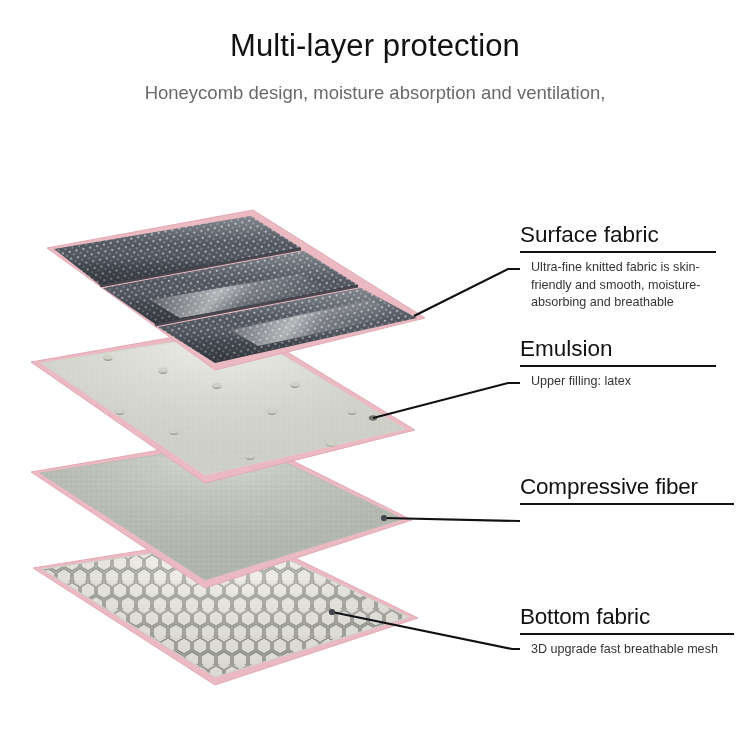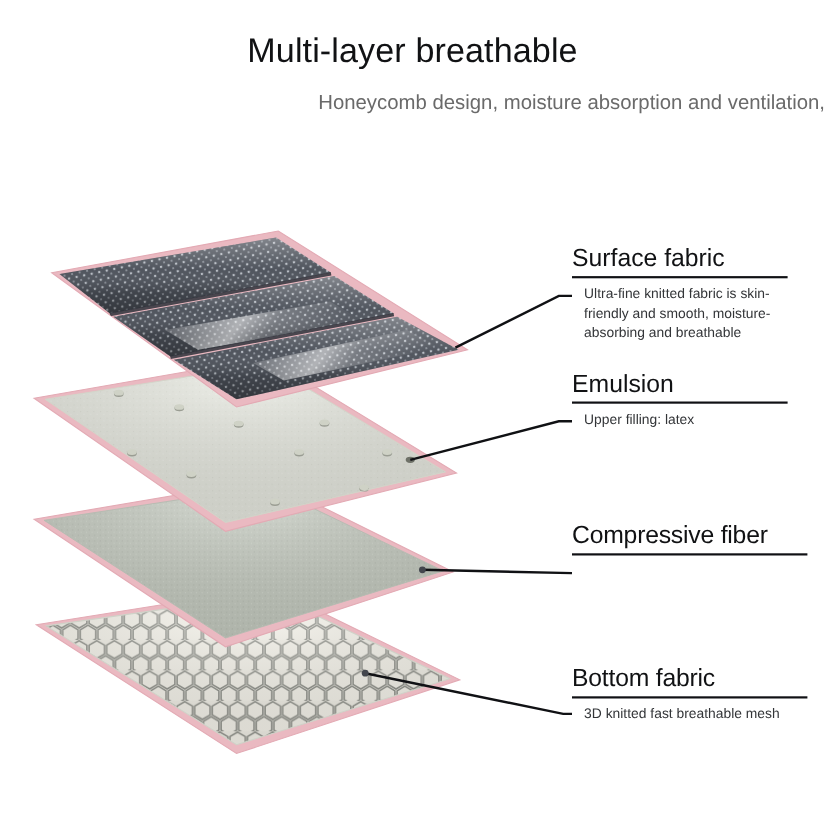--- a/index.html
+++ b/index.html
@@ -33,21 +33,21 @@
     line-height: 1.15;
   }
   #subtitle {
     margin: 0;
     padding-top: 16px;
     font-size: 18.5px;
     font-weight: 400;
     color: #6a6a6a;
     line-height: 1.42;
   }
-  #subtitle span { display: block; text-align: right; }
+  #subtitle span { display: block; }
 
   
   #stage {
     position: absolute;
     left: 0; top: 0;
     width: 750px; height: 750px;
   }
   #stage svg { display: block; }
 
   
@@ -231,21 +231,21 @@
     <path d="M332 612 L512 649 L520 649" stroke-width="2.2"></path>
   </g>
   <g fill="#43464d">
     <circle cx="384" cy="518" r="3.1"></circle>
     <circle cx="332" cy="612" r="3.1"></circle>
   </g>
 </svg>
 </div>
 
 <div id="header">
-  <h1 id="title">Multi-layer breathable</h1>
+  <h1 id="title">Multi-layer protection</h1>
   <p id="subtitle">
     <span>Honeycomb design, moisture absorption and ventilation,</span>
   </p>
 </div>
 
 <div class="callout" id="callout-surface">
   <div class="headline">Surface fabric</div>
   <div class="rule"></div>
   <div class="desc">Ultra-fine knitted fabric is skin-friendly and smooth, moisture-absorbing and breathable</div>
 </div>
@@ -257,14 +257,14 @@
 </div>
 
 <div class="callout wide" id="callout-fiber">
   <div class="headline">Compressive fiber</div>
   <div class="rule"></div>
 </div>
 
 <div class="callout wide" id="callout-bottom">
   <div class="headline">Bottom fabric</div>
   <div class="rule"></div>
-  <div class="desc">3D knitted fast breathable mesh</div>
+  <div class="desc">3D upgrade fast breathable mesh</div>
 </div>
 
 </body></html>

